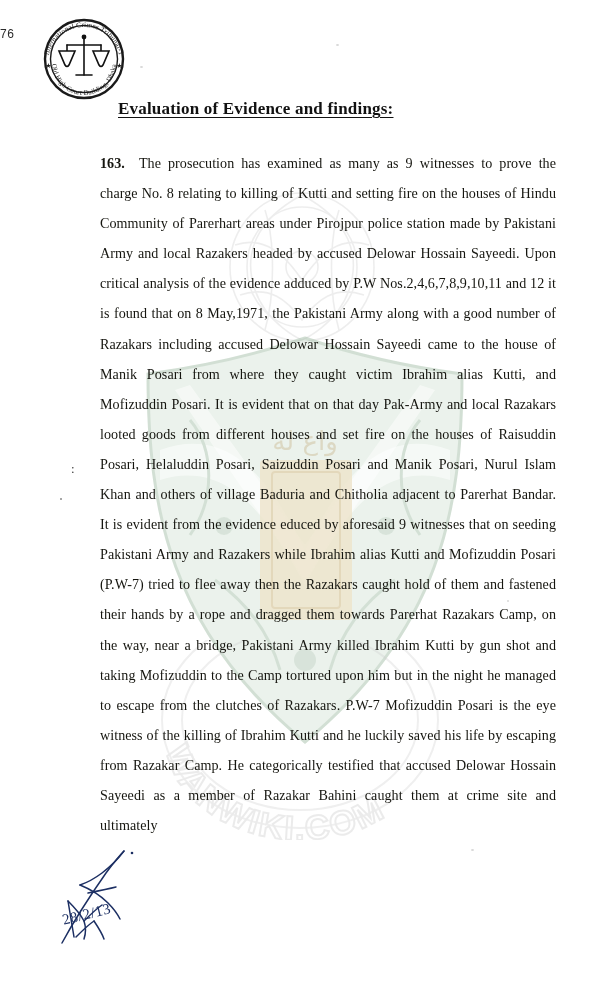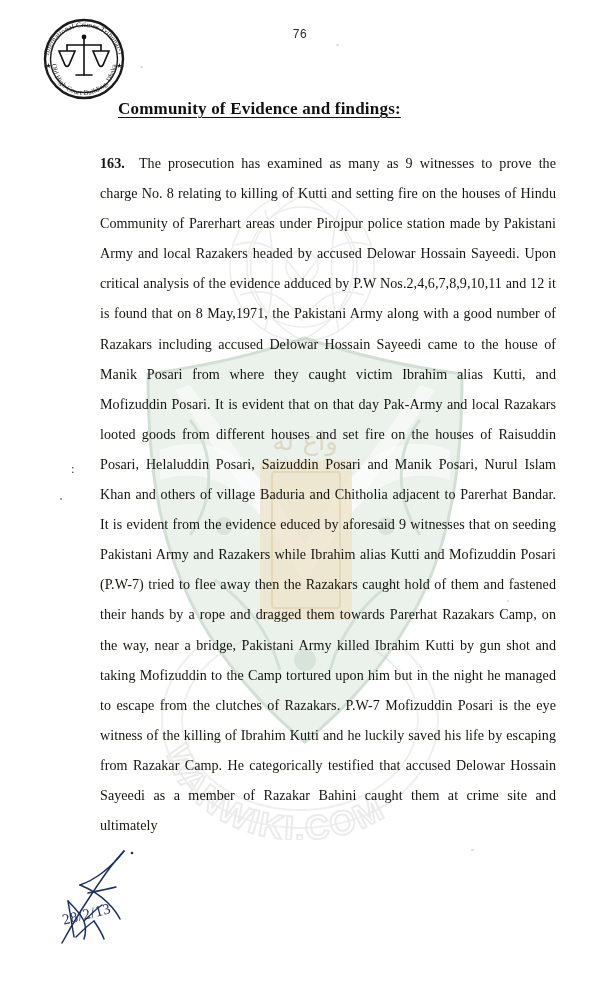--- a/index.html
+++ b/index.html
@@ -60,21 +60,20 @@
     height: 92px;
     z-index: 3;
   }
 
   
   .page-number {
     position: absolute;
     left: 0;
     right: 0;
     top: 27px;
-    text-align: center;
     font-family: "Liberation Sans", "DejaVu Sans", sans-serif;
     font-size: 12px;
     color: #2b2b2b;
     letter-spacing: 0.5px;
     z-index: 3;
   }
 
   
   .heading {
     position: absolute;
@@ -254,21 +253,21 @@
       <line x1="31" y1="34" x2="31" y2="40"></line>
       <line x1="65" y1="34" x2="65" y2="40"></line>
       <path d="M23 40 L31 40 L39 40 L33 54 Q31 57 29 54 Z" fill="#ffffff"></path>
       <path d="M57 40 L65 40 L73 40 L67 54 Q65 57 63 54 Z" fill="#ffffff"></path>
     </g>
     <circle cx="48" cy="26" r="2.4" fill="#111111"></circle>
   </svg>
 
   <div class="page-number">76</div>
 
-  <div class="heading">Community of Evidence and findings:</div>
+  <div class="heading">Evaluation of Evidence and findings:</div>
 
   <div class="body-block">
     <p class="para"><span class="para-num">163.</span><span>The prosecution has examined as many as 9 witnesses to prove the charge No. 8 relating to killing of Kutti and setting fire on the houses of Hindu Community of Parerhart areas under Pirojpur police station made by Pakistani Army and local Razakers headed by accused Delowar Hossain Sayeedi. Upon critical analysis of the evidence adduced by P.W Nos.2,4,6,7,8,9,10,11 and 12 it is found that on 8 May,1971, the Pakistani Army along with a good number of Razakars including accused Delowar Hossain Sayeedi came to the house of Manik Posari  from where they caught victim Ibrahim alias Kutti, and Mofizuddin Posari. It is evident that on that day Pak-Army and local Razakars looted goods from different houses and set fire on the houses of Raisuddin Posari, Helaluddin Posari, Saizuddin Posari and Manik Posari, Nurul Islam Khan and others of village Baduria and Chitholia adjacent to Parerhat Bandar. It is evident from the evidence educed by aforesaid 9 witnesses that on seeding Pakistani  Army and Razakers while Ibrahim alias Kutti and Mofizuddin Posari (P.W-7) tried to flee away then the Razakars caught hold of them and fastened their  hands by a rope and dragged them towards Parerhat Razakars Camp, on the way, near a bridge, Pakistani Army killed Ibrahim Kutti by gun shot and taking Mofizuddin to the Camp tortured upon him but in the night he managed to escape from the clutches of Razakars. P.W-7 Mofizuddin Posari is the eye witness of the killing of Ibrahim Kutti and he luckily saved his life by escaping from Razakar Camp. He categorically testified that accused Delowar Hossain Sayeedi as a member of Razakar Bahini caught them at crime site and ultimately</span></p>
   </div>
 
   <div class="margin-mark">:</div>
   <div class="margin-dot"></div>
 
   <svg class="signature" viewBox="0 0 130 105">
     <g fill="none" stroke="#1c2f63" stroke-width="1.5" stroke-linecap="round" stroke-linejoin="round">

